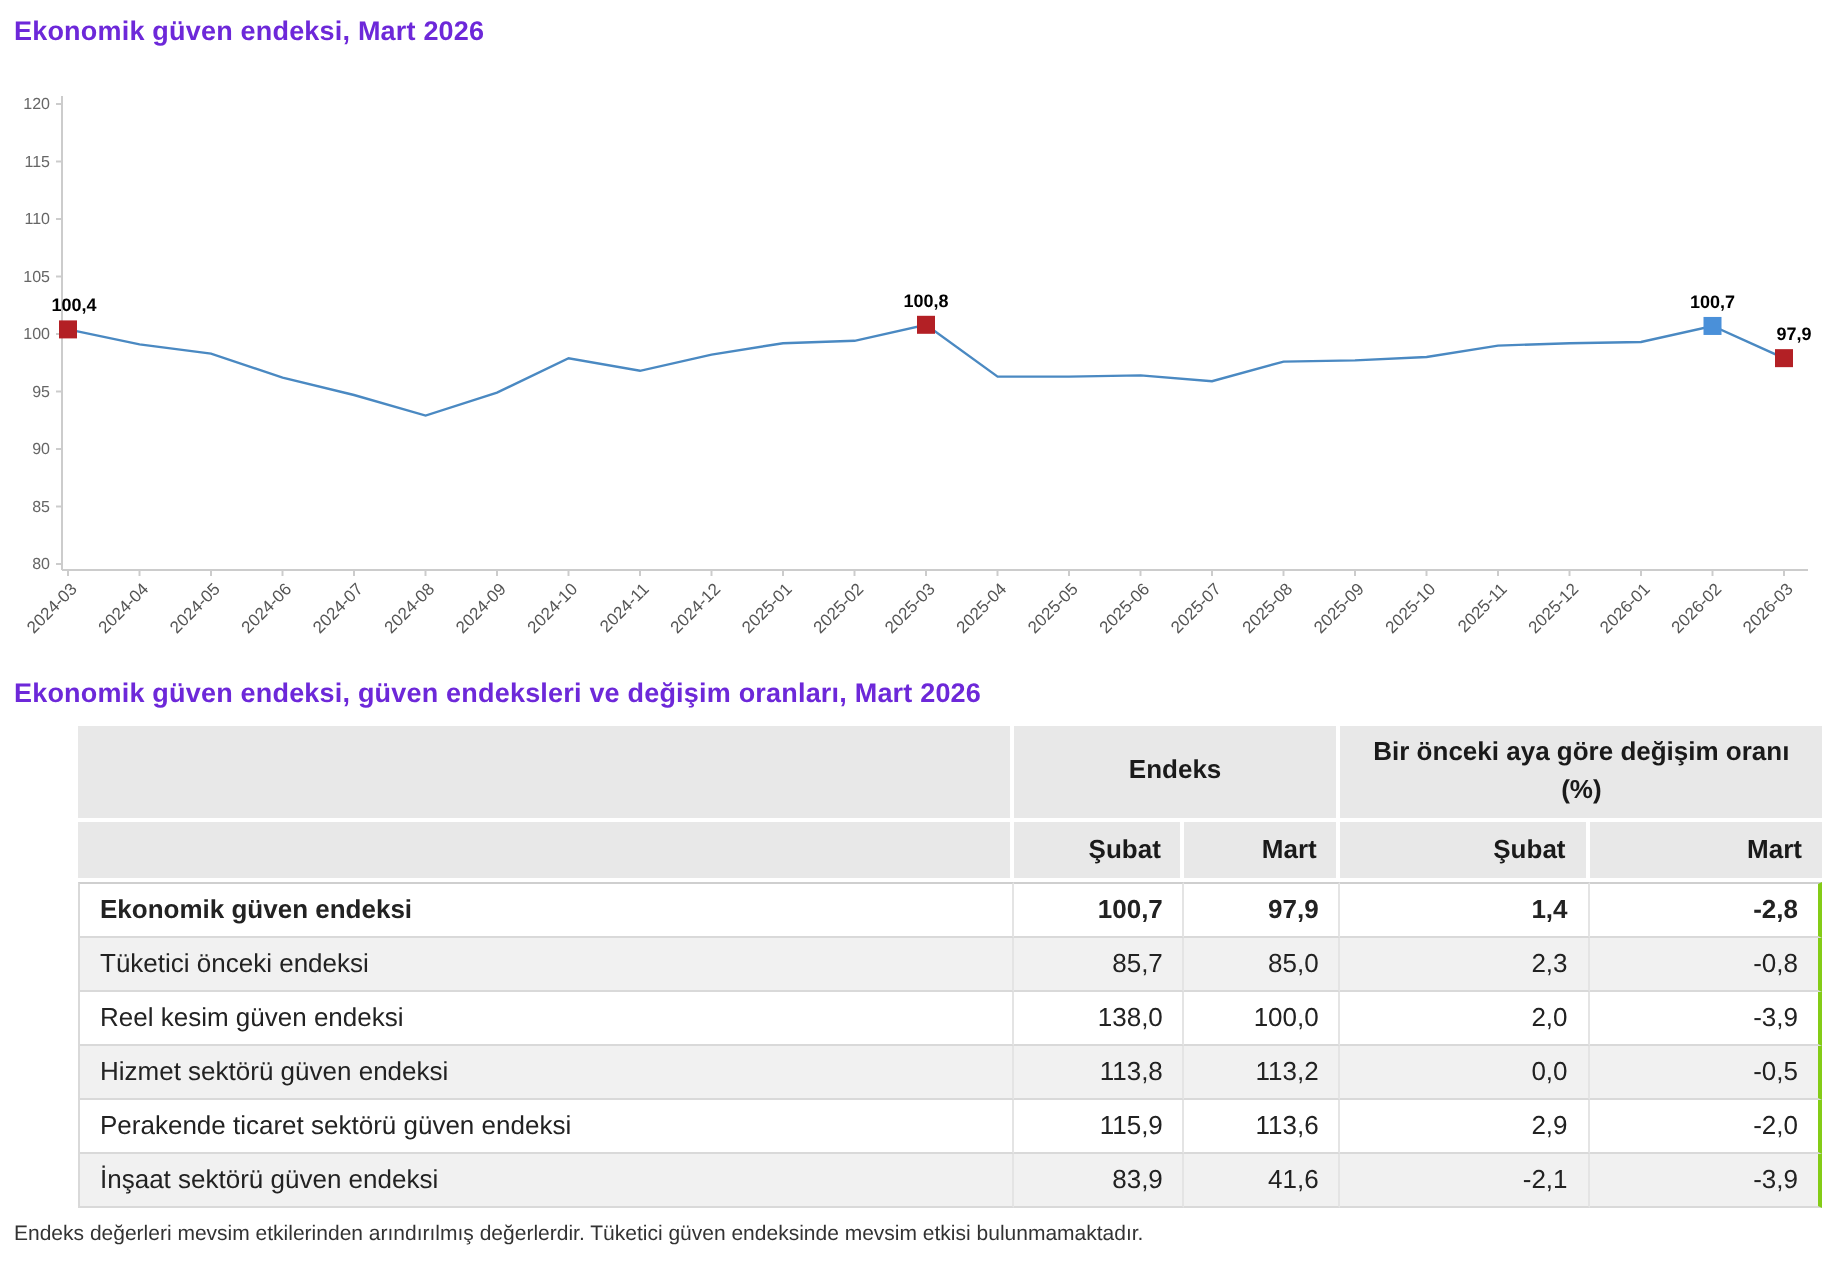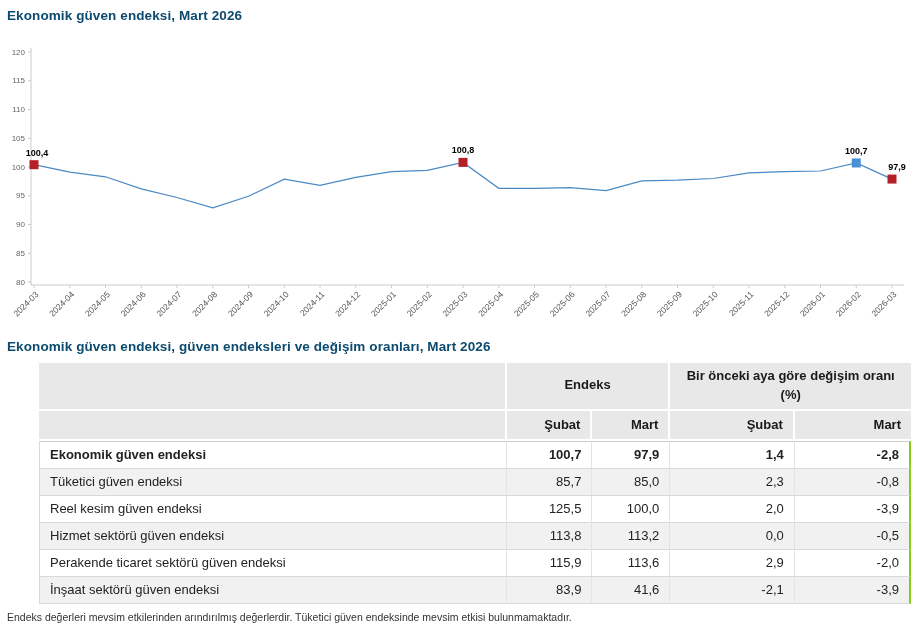--- a/index.html
+++ b/index.html
@@ -3,21 +3,21 @@
 <meta charset="utf-8">
 <style>
   html,body{margin:0;padding:0;background:#ffffff;}
   body{
     width:914px;height:638px;overflow:hidden;
     font-family:"Liberation Sans",sans-serif;color:#1a1a1a;
     padding:8px 0 0 0;box-sizing:border-box;
   }
   .page{padding:0 4px 0 6px;}
   .section-title{
-    font-size:13.5px;font-weight:bold;color:#0c4a6e;
+    font-size:13.5px;font-weight:bold;color:#6d28d9;
     margin:0 0 0 1px;letter-spacing:.1px;
   }
   #chart-wrap{margin-top:14px;height:302px;}
   svg text{font-family:"Liberation Sans",sans-serif;}
 
   
   .table-title{}
   table.data-table{
     width:905px;border-collapse:separate;border-spacing:0;
     margin-top:9px;font-size:13px;color:#222;padding-left:33px;
@@ -166,29 +166,29 @@
     </thead>
     <tbody>
         <tr class="bold-row">
           <td class="label-col">Ekonomik güven endeksi</td>
           <td class="num-col">100,7</td>
           <td class="num-col">97,9</td>
           <td class="num-col">1,4</td>
           <td class="num-col">-2,8</td>
         </tr>
         <tr>
-          <td class="label-col">Tüketici güven endeksi</td>
+          <td class="label-col">Tüketici önceki endeksi</td>
           <td class="num-col">85,7</td>
           <td class="num-col">85,0</td>
           <td class="num-col">2,3</td>
           <td class="num-col">-0,8</td>
         </tr>
         <tr>
           <td class="label-col">Reel kesim güven endeksi</td>
-          <td class="num-col">125,5</td>
+          <td class="num-col">138,0</td>
           <td class="num-col">100,0</td>
           <td class="num-col">2,0</td>
           <td class="num-col">-3,9</td>
         </tr>
         <tr>
           <td class="label-col">Hizmet sektörü güven endeksi</td>
           <td class="num-col">113,8</td>
           <td class="num-col">113,2</td>
           <td class="num-col">0,0</td>
           <td class="num-col">-0,5</td>

